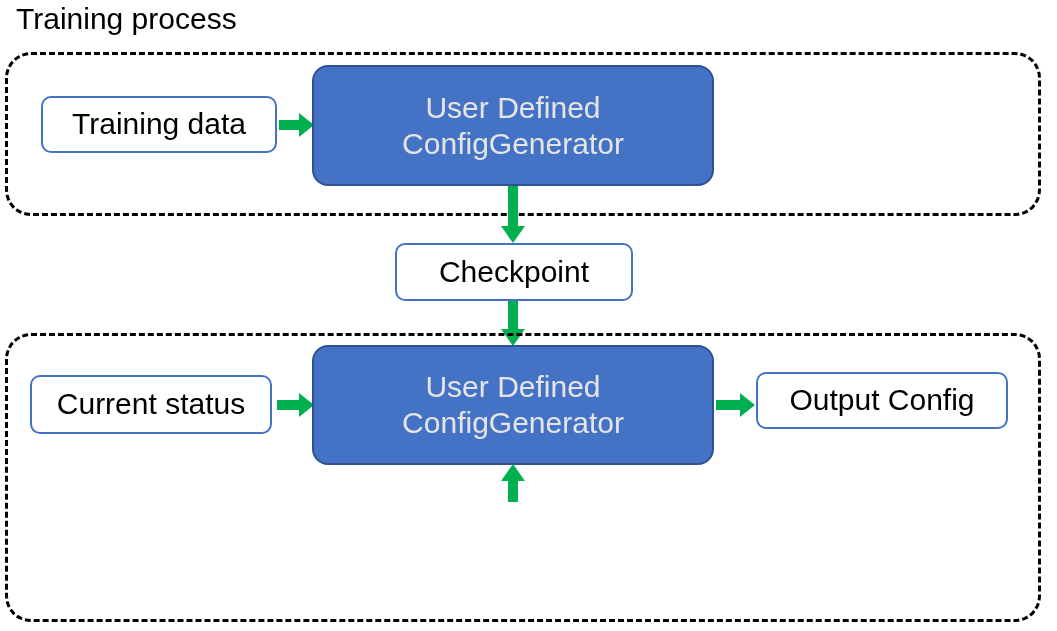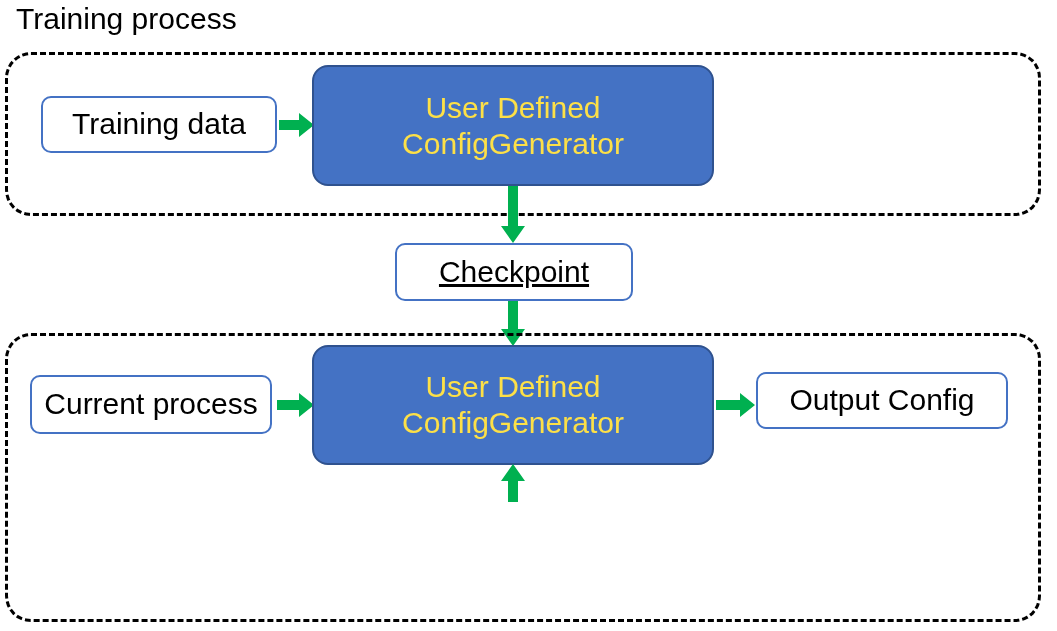--- a/index.html
+++ b/index.html
@@ -58,21 +58,21 @@
   .proc-box {
     position: absolute;
     box-sizing: border-box;
     background: #4472C4;
     border: 2px solid #2F528F;
     border-radius: 16px;
     display: flex;
     flex-direction: column;
     align-items: center;
     justify-content: center;
-    color: #fde047;
+    color: #e5e5e5;
     font-size: 30px;
     line-height: 1.2;
     text-align: center;
     white-space: nowrap;
   }
   .proc-box .l1, .proc-box .l2 { display: block; }
 
   
   .trigger-box {
     position: absolute;
@@ -116,32 +116,32 @@
     <span class="l1">User Defined</span>
     <span class="l2">ConfigGenerator</span>
   </div>
 
   <div class="arrow" style="left:498px; top:186px; width:30px; height:58px;">
     <svg width="30" height="58" viewBox="0 0 30 58">
       <path d="M10,0 L20,0 L20,40 L27,40 L15,57 L3,40 L10,40 Z" fill="#00B050"></path>
     </svg>
   </div>
 
-  <div class="node-box" style="left:395px; top:243px; width:238px; height:58px;text-decoration:underline;">Checkpoint</div>
+  <div class="node-box" style="left:395px; top:243px; width:238px; height:58px;">Checkpoint</div>
 
   <div class="arrow" style="left:498px; top:301px; width:30px; height:46px;">
     <svg width="30" height="46" viewBox="0 0 30 46">
       <path d="M10,0 L20,0 L20,28 L27,28 L15,45 L3,28 L10,28 Z" fill="#00B050"></path>
     </svg>
   </div>
 
 
   <div class="process-container" style="left:5px; top:333px; width:1036px; height:289px;"></div>
 
-  <div class="node-box" style="left:30px; top:375px; width:242px; height:59px;">Current process</div>
+  <div class="node-box" style="left:30px; top:375px; width:242px; height:59px;">Current status</div>
 
   <div class="arrow" style="left:277px; top:390px; width:38px; height:30px;">
     <svg width="38" height="30" viewBox="0 0 38 30">
       <path d="M0,10 L22,10 L22,3 L37,15 L22,27 L22,20 L0,20 Z" fill="#00B050"></path>
     </svg>
   </div>
 
   <div class="proc-box" style="left:312px; top:345px; width:402px; height:120px;">
     <span class="l1">User Defined</span>
     <span class="l2">ConfigGenerator</span>

